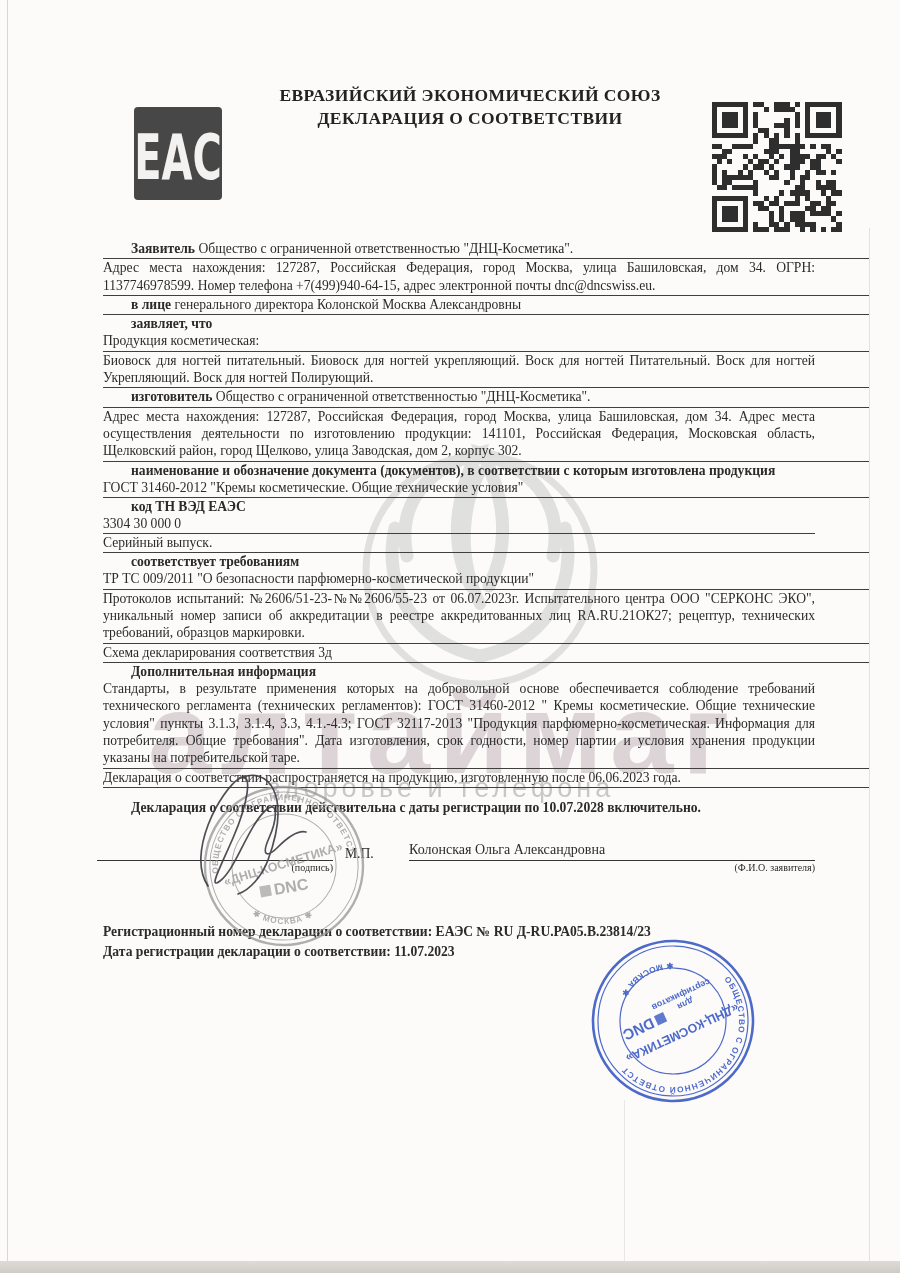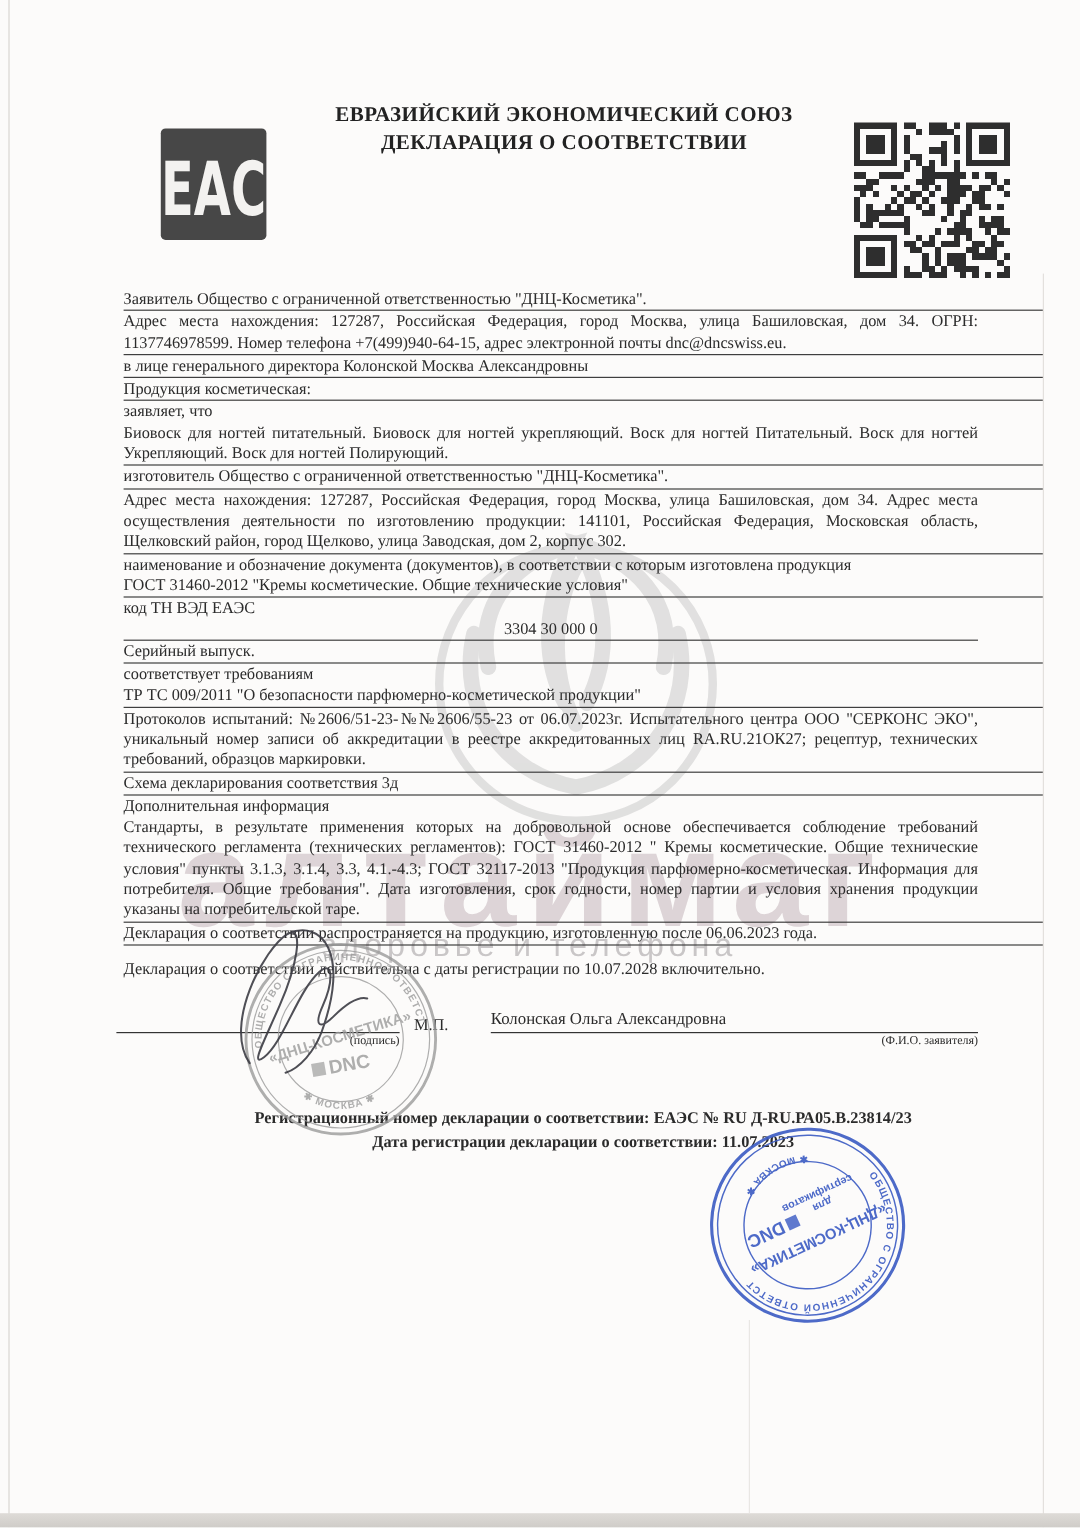--- a/index.html
+++ b/index.html
@@ -35,37 +35,37 @@
     letter-spacing:9px;color:var(--wm-pink);opacity:.6;white-space:nowrap;}
   .wm-tagline{position:absolute;left:268px;top:773px;z-index:1;
     font-family:"Liberation Sans",sans-serif;font-size:27px;letter-spacing:4px;
     color:var(--wm-gray);opacity:.8;white-space:nowrap;}
 
   
   .doc{position:absolute;left:103px;top:240px;width:766px;z-index:2;}
   .row{font-size:13.6px;line-height:17.3px;padding-right:54px;}
   .row.u{border-bottom:1px solid var(--rule);padding-bottom:1px;}
   .row.j{text-align:justify;}
-  .b{font-weight:normal;}
+  .b{font-weight:bold;margin-left:28px;}
   .tnved-row{display:flex;flex-direction:column;}
   .tnved-row .lbl{width:176px;flex:none;}
-  .tnved-row .val-wrap{flex:1;border-bottom:1px solid var(--rule);text-align:center;}
+  .tnved-row .val-wrap{flex:1;border-bottom:1px solid var(--rule);}
   .gap-top{margin-top:11px;}
 
   
   .sig-area{position:relative;height:58px;margin-top:26px;font-size:13.6px;}
   .sig-left{position:absolute;left:-6px;top:18px;width:236px;}
   .sig-line{border-top:1.3px solid #333;height:0;}
   .sig-caption{text-align:right;font-size:10px;padding-top:1px;}
   .sig-mp{position:absolute;left:242px;top:4px;font-weight:normal;}
   .sig-right{position:absolute;left:306px;right:54px;top:0;}
   .sig-name{text-align:left;font-size:14px;padding-bottom:2px;}
 
   
-  .reg{margin-top:22px;font-size:13.6px;line-height:20px;font-weight:bold;text-align:center;}
+  .reg{margin-top:22px;font-size:13.6px;line-height:20px;font-weight:bold;}
   .reg .val-normal{font-weight:bold;}
 
   
   .stamp-gray-svg{position:absolute;left:200px;top:782px;z-index:3;opacity:.8;transform:rotate(-10deg);}
   .stamp-blue-svg{position:absolute;left:588px;top:936px;z-index:3;opacity:.92;}
   .signature-svg{position:absolute;left:150px;top:768px;z-index:4;}
   .sg-stroke{stroke:var(--stamp-gray);fill:none;}
   .sg-fill{fill:var(--stamp-gray);}
   .sb-stroke{stroke:var(--stamp-blue);fill:none;}
   .sb-fill{fill:var(--stamp-blue);}
@@ -416,23 +416,23 @@
   <div class="wm-tagline">здоровье и телефона</div>
 
   <div class="doc">
 
     <div class="row u"><span class="b">Заявитель</span> <span>Общество с ограниченной ответственностью "ДНЦ-Косметика".</span></div>
 
     <div class="row u j"><span>Адрес места нахождения: 127287, Российская Федерация, город Москва, улица Башиловская, дом 34. ОГРН: 1137746978599. Номер телефона +7(499)940-64-15, адрес электронной почты dnc@dncswiss.eu.</span></div>
 
     <div class="row u"><span class="b">в лице</span> <span>генерального директора Колонской Москва Александровны</span></div>
 
+    <div class="row b">заявляет, что</div>
+
     <div class="row u">Продукция косметическая:</div>
-
-    <div class="row b">заявляет, что</div>
 
     <div class="row u j">Биовоск для ногтей питательный. Биовоск для ногтей укрепляющий. Воск для ногтей Питательный. Воск для ногтей Укрепляющий. Воск для ногтей Полирующий.</div>
 
     <div class="row u"><span class="b">изготовитель</span> <span>Общество с ограниченной ответственностью "ДНЦ-Косметика".</span></div>
 
     <div class="row u j">Адрес места нахождения: 127287, Российская Федерация, город Москва, улица Башиловская, дом 34. Адрес места осуществления деятельности по изготовлению продукции: 141101, Российская Федерация, Московская область, Щелковский район, город Щелково, улица Заводская, дом 2, корпус 302.</div>
 
     <div class="row b j">наименование и обозначение документа (документов), в соответствии с которым изготовлена продукция</div>
 
     <div class="row u">ГОСТ 31460-2012 "Кремы косметические. Общие технические условия"</div>

